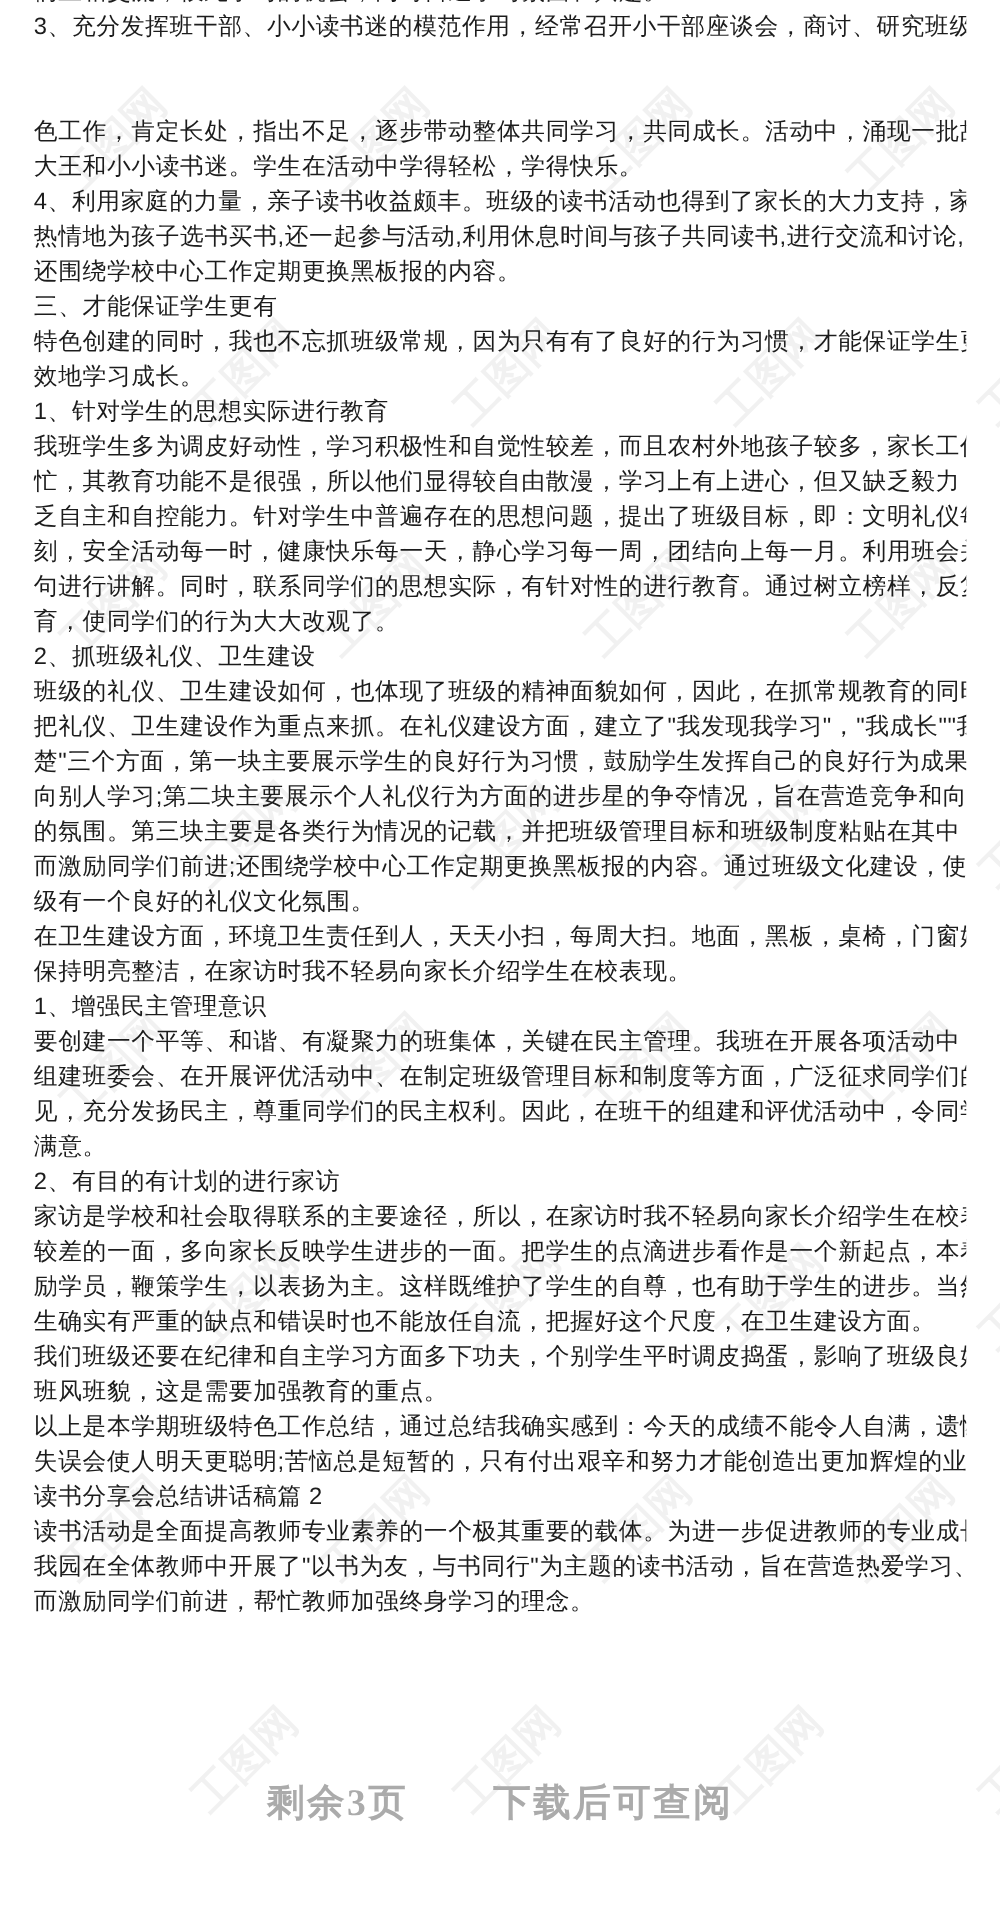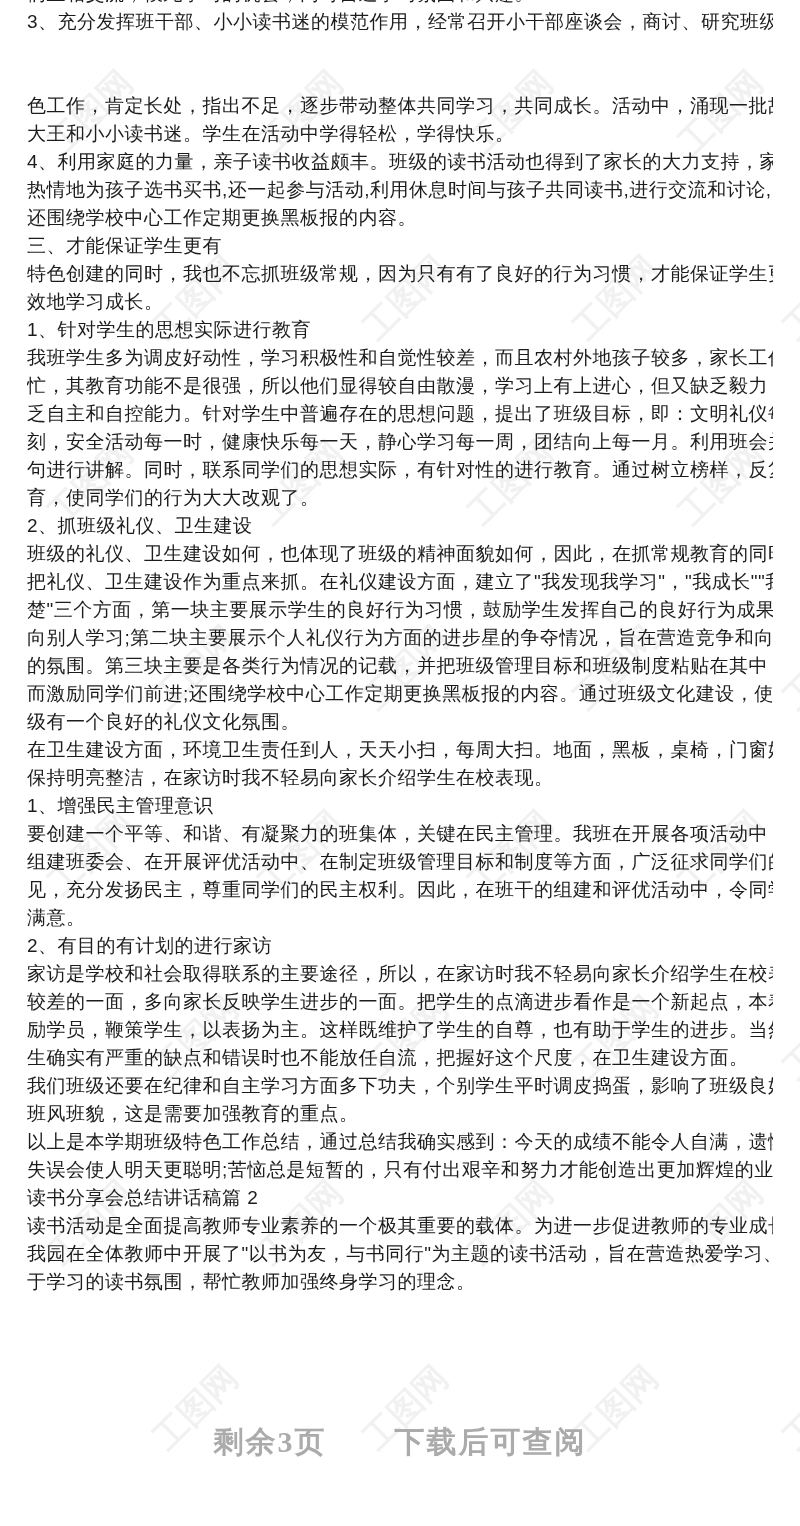--- a/index.html
+++ b/index.html
@@ -160,20 +160,20 @@
       <div class="line"><span>较差的一面，多向家长反映学生进步的一面。把学生的点滴进步看作是一个新起点，本着鼓</span></div>
       <div class="line"><span>励学员，鞭策学生，以表扬为主。这样既维护了学生的自尊，也有助于学生的进步。当然学</span></div>
       <div class="line"><span>生确实有严重的缺点和错误时也不能放任自流，把握好这个尺度，在卫生建设方面。</span></div>
       <div class="line"><span>我们班级还要在纪律和自主学习方面多下功夫，个别学生平时调皮捣蛋，影响了班级良好的</span></div>
       <div class="line"><span>班风班貌，这是需要加强教育的重点。</span></div>
       <div class="line"><span>以上是本学期班级特色工作总结，通过总结我确实感到：今天的成绩不能令人自满，遗憾和</span></div>
       <div class="line"><span>失误会使人明天更聪明;苦恼总是短暂的，只有付出艰辛和努力才能创造出更加辉煌的业绩。</span></div>
       <div class="line"><span>读书分享会总结讲话稿篇 2</span></div>
       <div class="line"><span>读书活动是全面提高教师专业素养的一个极其重要的载体。为进一步促进教师的专业成长，</span></div>
       <div class="line"><span>我园在全体教师中开展了"以书为友，与书同行"为主题的读书活动，旨在营造热爱学习、善</span></div>
-      <div class="line"><span>于学习的读书氛围，帮忙教师加强终身学习的理念。</span></div>
+      <div class="line"><span>而激励同学们前进，帮忙教师加强终身学习的理念。</span></div>
     </div>
 
   <div class="footer-banner">
     <span>剩余3页</span>
     <span>下载后可查阅</span>
   </div>
 </div>
 
 </body></html>

